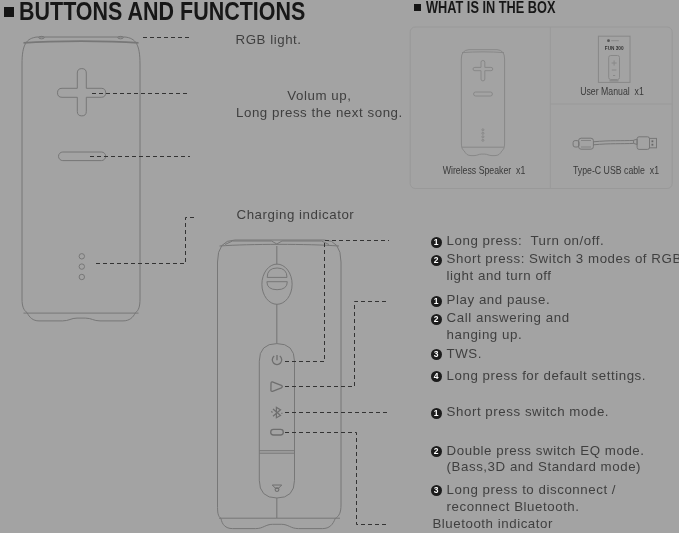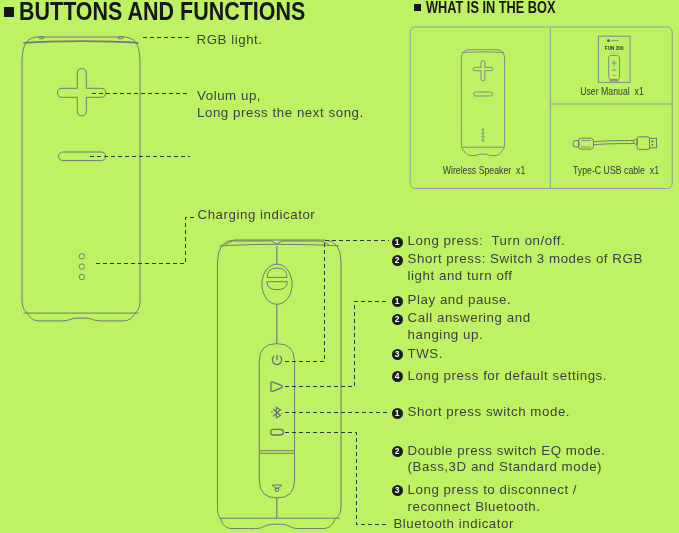--- a/index.html
+++ b/index.html
@@ -1,19 +1,19 @@
 <!DOCTYPE html>
 <html><head>
 <meta charset="utf-8">
 <style>
 html,body{margin:0;padding:0;background:#fff;}
-#page{position:relative;width:679px;height:533px;background:#bef264;overflow:hidden;
+#page{position:relative;width:679px;height:533px;background:#a3a3a3;overflow:hidden;
   font-family:"Liberation Sans",sans-serif;}
 svg{position:absolute;left:0;top:0;}
-.t{position:absolute;color:#3f3f3f;font-size:13.3px;letter-spacing:0.55px;line-height:16.9px;white-space:nowrap;}
+.t{position:absolute;color:#3f3f3f;font-size:13.3px;letter-spacing:0.55px;line-height:16.9px;white-space:nowrap;margin-left:39px;}
 .title{position:absolute;color:#171717;font-weight:bold;white-space:nowrap;transform-origin:0 0;}
 .num{display:inline-block;width:11px;height:11px;border-radius:50%;background:#1c1c1c;color:#fff;
   font-size:8.5px;line-height:11px;text-align:center;vertical-align:0.5px;margin-right:5px;font-weight:bold;letter-spacing:0;}
 .cap{position:absolute;color:#3a3a3a;font-size:10.8px;line-height:1;white-space:nowrap;transform:translateX(-50%) scaleX(0.81);}
 </style>
 </head>
 <body>
 <div id="page">
 
 <svg width="679" height="533" viewBox="0 0 679 533">
@@ -126,21 +126,21 @@
   <path d="M285,432.5 L356.5,432.5 L356.5,524.5 L388,524.5"></path>
 </g>
 </svg>
 
 <div style="position:absolute;left:4px;top:7px;width:10px;height:10px;background:#151515;"></div>
 <div class="title" style="left:19px;top:-3.2px;font-size:25.3px;transform:scaleX(0.849);">BUTTONS AND FUNCTIONS</div>
 <div style="position:absolute;left:414px;top:4px;width:6.5px;height:6.5px;background:#151515;"></div>
 <div class="title" style="left:426px;top:-2.4px;font-size:17px;transform:scaleX(0.75);">WHAT IS IN THE BOX</div>
 
 <div class="t" style="left:196.5px;top:31.8px;">RGB light.</div>
-<div class="t" style="left:197px;top:87.6px;">Volum up,<br>Long press the next song.</div>
+<div class="t" style="left:197px;top:87.6px;text-align:center;">Volum up,<br>Long press the next song.</div>
 <div class="t" style="left:197.5px;top:207.4px;">Charging indicator</div>
 
 <div class="t" style="left:391.6px;top:233.4px;"><span class="num">1</span>Long press:&nbsp; Turn on/off.</div>
 <div class="t" style="left:391.6px;top:251px;"><span class="num">2</span>Short press: Switch 3 modes of RGB<br><span style="margin-left:16px;text-align:center;">light and turn off</span></div>
 
 <div class="t" style="left:391.6px;top:292.3px;"><span class="num">1</span>Play and pause.</div>
 <div class="t" style="left:391.6px;top:310.3px;"><span class="num">2</span>Call answering and<br><span style="margin-left:16px;">hanging up.</span></div>
 <div class="t" style="left:391.6px;top:345.5px;"><span class="num">3</span>TWS.</div>
 <div class="t" style="left:391.6px;top:367.5px;"><span class="num">4</span>Long press for default settings.</div>
 

